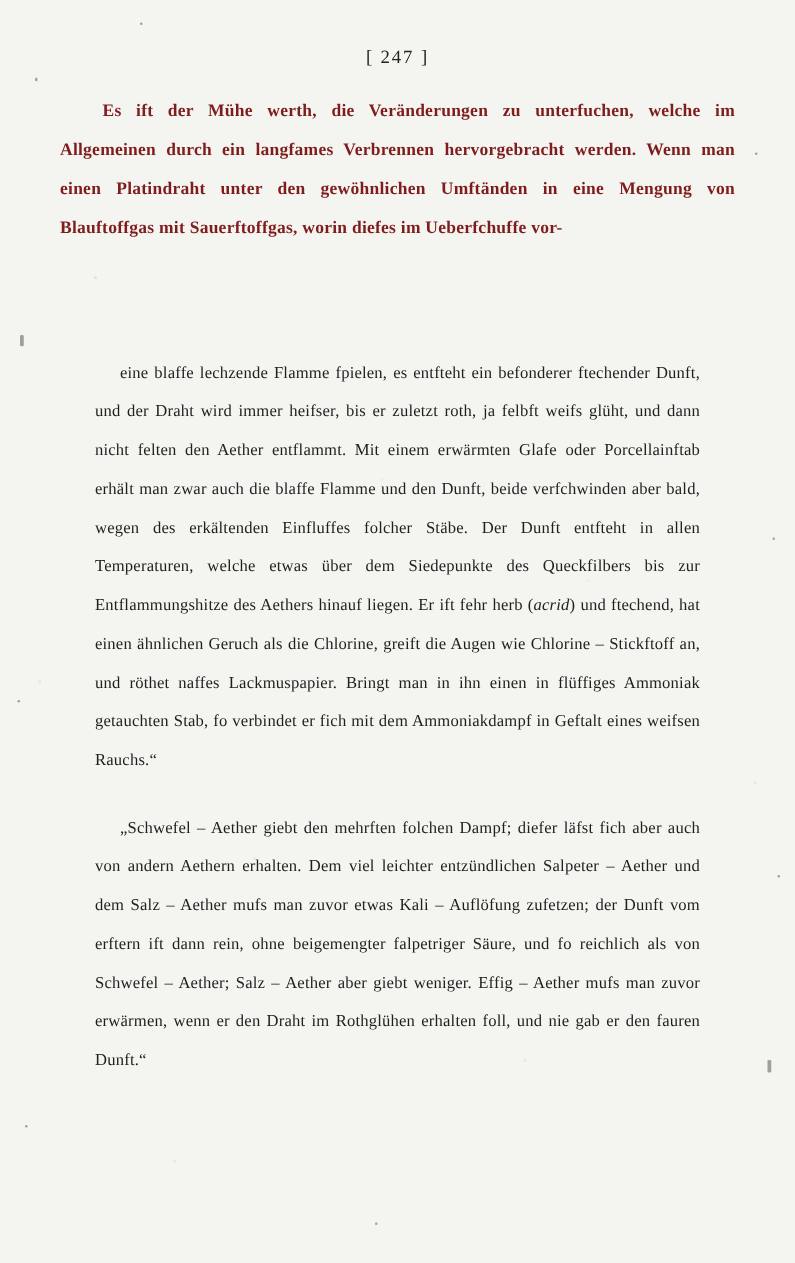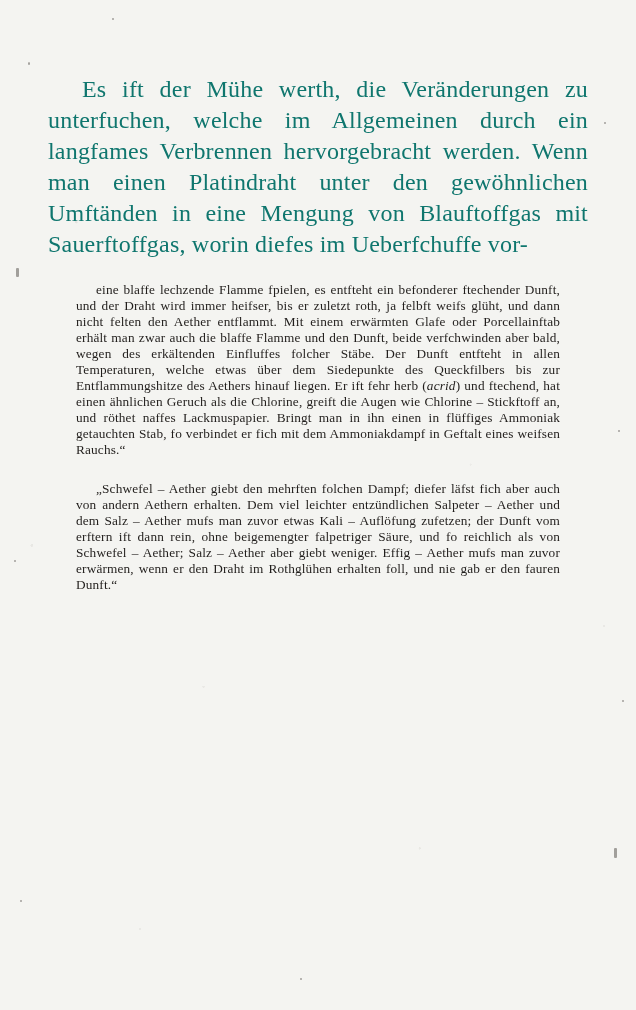--- a/index.html
+++ b/index.html
@@ -49,37 +49,38 @@
     font-size: 15px;
     letter-spacing: 1.5px;
     color: #262220;
   }
 
   .block-main {
     position: absolute;
     top: 74px;
     left: 48px;
     width: 540px;
-    font-size: 24px;
+    font-size: 14px;
     line-height: 31px;
     text-align: justify;
-    color: #0f766e;
+    color: #7f1d1d;
     letter-spacing: 0.2px;
+    font-weight: bold;
   }
   .block-main .indent-first {
     text-indent: 34px;
   }
 
   .block-quote {
     position: absolute;
     top: 282px;
     left: 76px;
     width: 484px;
     font-size: 13.3px;
-    line-height: 16px;
+    line-height: 31px;
     text-align: justify;
     color: #211e1c;
     letter-spacing: 0.15px;
   }
   .block-quote p {
     margin: 0;
   }
   .block-quote p + p {
     margin-top: 23px;
   }
@@ -108,20 +109,21 @@
   <div class="fleck" style="top:62px;left:28px;width:2px;height:3px;"></div>
   <div class="fleck" style="top:122px;left:604px;width:2px;height:2px;"></div>
   <div class="fleck" style="top:268px;left:16px;width:3px;height:9px;border-radius:1px;"></div>
   <div class="fleck" style="top:430px;left:618px;width:2px;height:2px;"></div>
   <div class="fleck" style="top:560px;left:14px;width:2px;height:2px;"></div>
   <div class="fleck" style="top:700px;left:622px;width:2px;height:2px;"></div>
   <div class="fleck" style="top:848px;left:614px;width:3px;height:10px;border-radius:1px;"></div>
   <div class="fleck" style="top:900px;left:20px;width:2px;height:2px;"></div>
   <div class="fleck" style="top:978px;left:300px;width:2px;height:2px;"></div>
 
+  <div class="page-number">[  247  ]</div>
 
   <div class="block-main">
     <div class="indent-first">Es ift der Mühe werth, die Veränderungen zu unterfuchen, welche im Allgemeinen durch ein langfames Verbrennen hervorgebracht werden. Wenn man einen Platindraht unter den gewöhnlichen Umftänden in eine Mengung von Blauftoffgas mit Sauerftoffgas, worin diefes im Ueberfchuffe vor-</div>
   </div>
 
   <div class="block-quote">
     <p class="indent-first">eine blaffe lechzende Flamme fpielen, es entfteht ein befonderer ftechender Dunft, und der Draht wird immer heifser, bis er zuletzt roth, ja felbft weifs glüht, und dann nicht felten den Aether entflammt. Mit einem erwärmten Glafe oder Porcellainftab erhält man zwar auch die blaffe Flamme und den Dunft, beide verfchwinden aber bald, wegen des erkältenden Einfluffes folcher Stäbe. Der Dunft entfteht in allen Temperaturen, welche etwas über dem Siedepunkte des Queckfilbers bis zur Entflammungshitze des Aethers hinauf liegen. Er ift fehr herb (<span class="it">acrid</span>) und ftechend, hat einen ähnlichen Geruch als die Chlorine, greift die Augen wie Chlorine – Stickftoff an, und röthet naffes Lackmuspapier. Bringt man in ihn einen in flüffiges Ammoniak getauchten Stab, fo verbindet er fich mit dem Ammoniakdampf in Geftalt eines weifsen Rauchs.“</p>
     <p class="indent-first">„Schwefel – Aether giebt den mehrften folchen Dampf; diefer läfst fich aber auch von andern Aethern erhalten. Dem viel leichter entzündlichen Salpeter – Aether und dem Salz – Aether mufs man zuvor etwas Kali – Auflöfung zufetzen; der Dunft vom erftern ift dann rein, ohne beigemengter falpetriger Säure, und fo reichlich als von Schwefel – Aether; Salz – Aether aber giebt weniger. Effig – Aether mufs man zuvor erwärmen, wenn er den Draht im Rothglühen erhalten foll, und nie gab er den fauren Dunft.“</p>
   </div>
 

